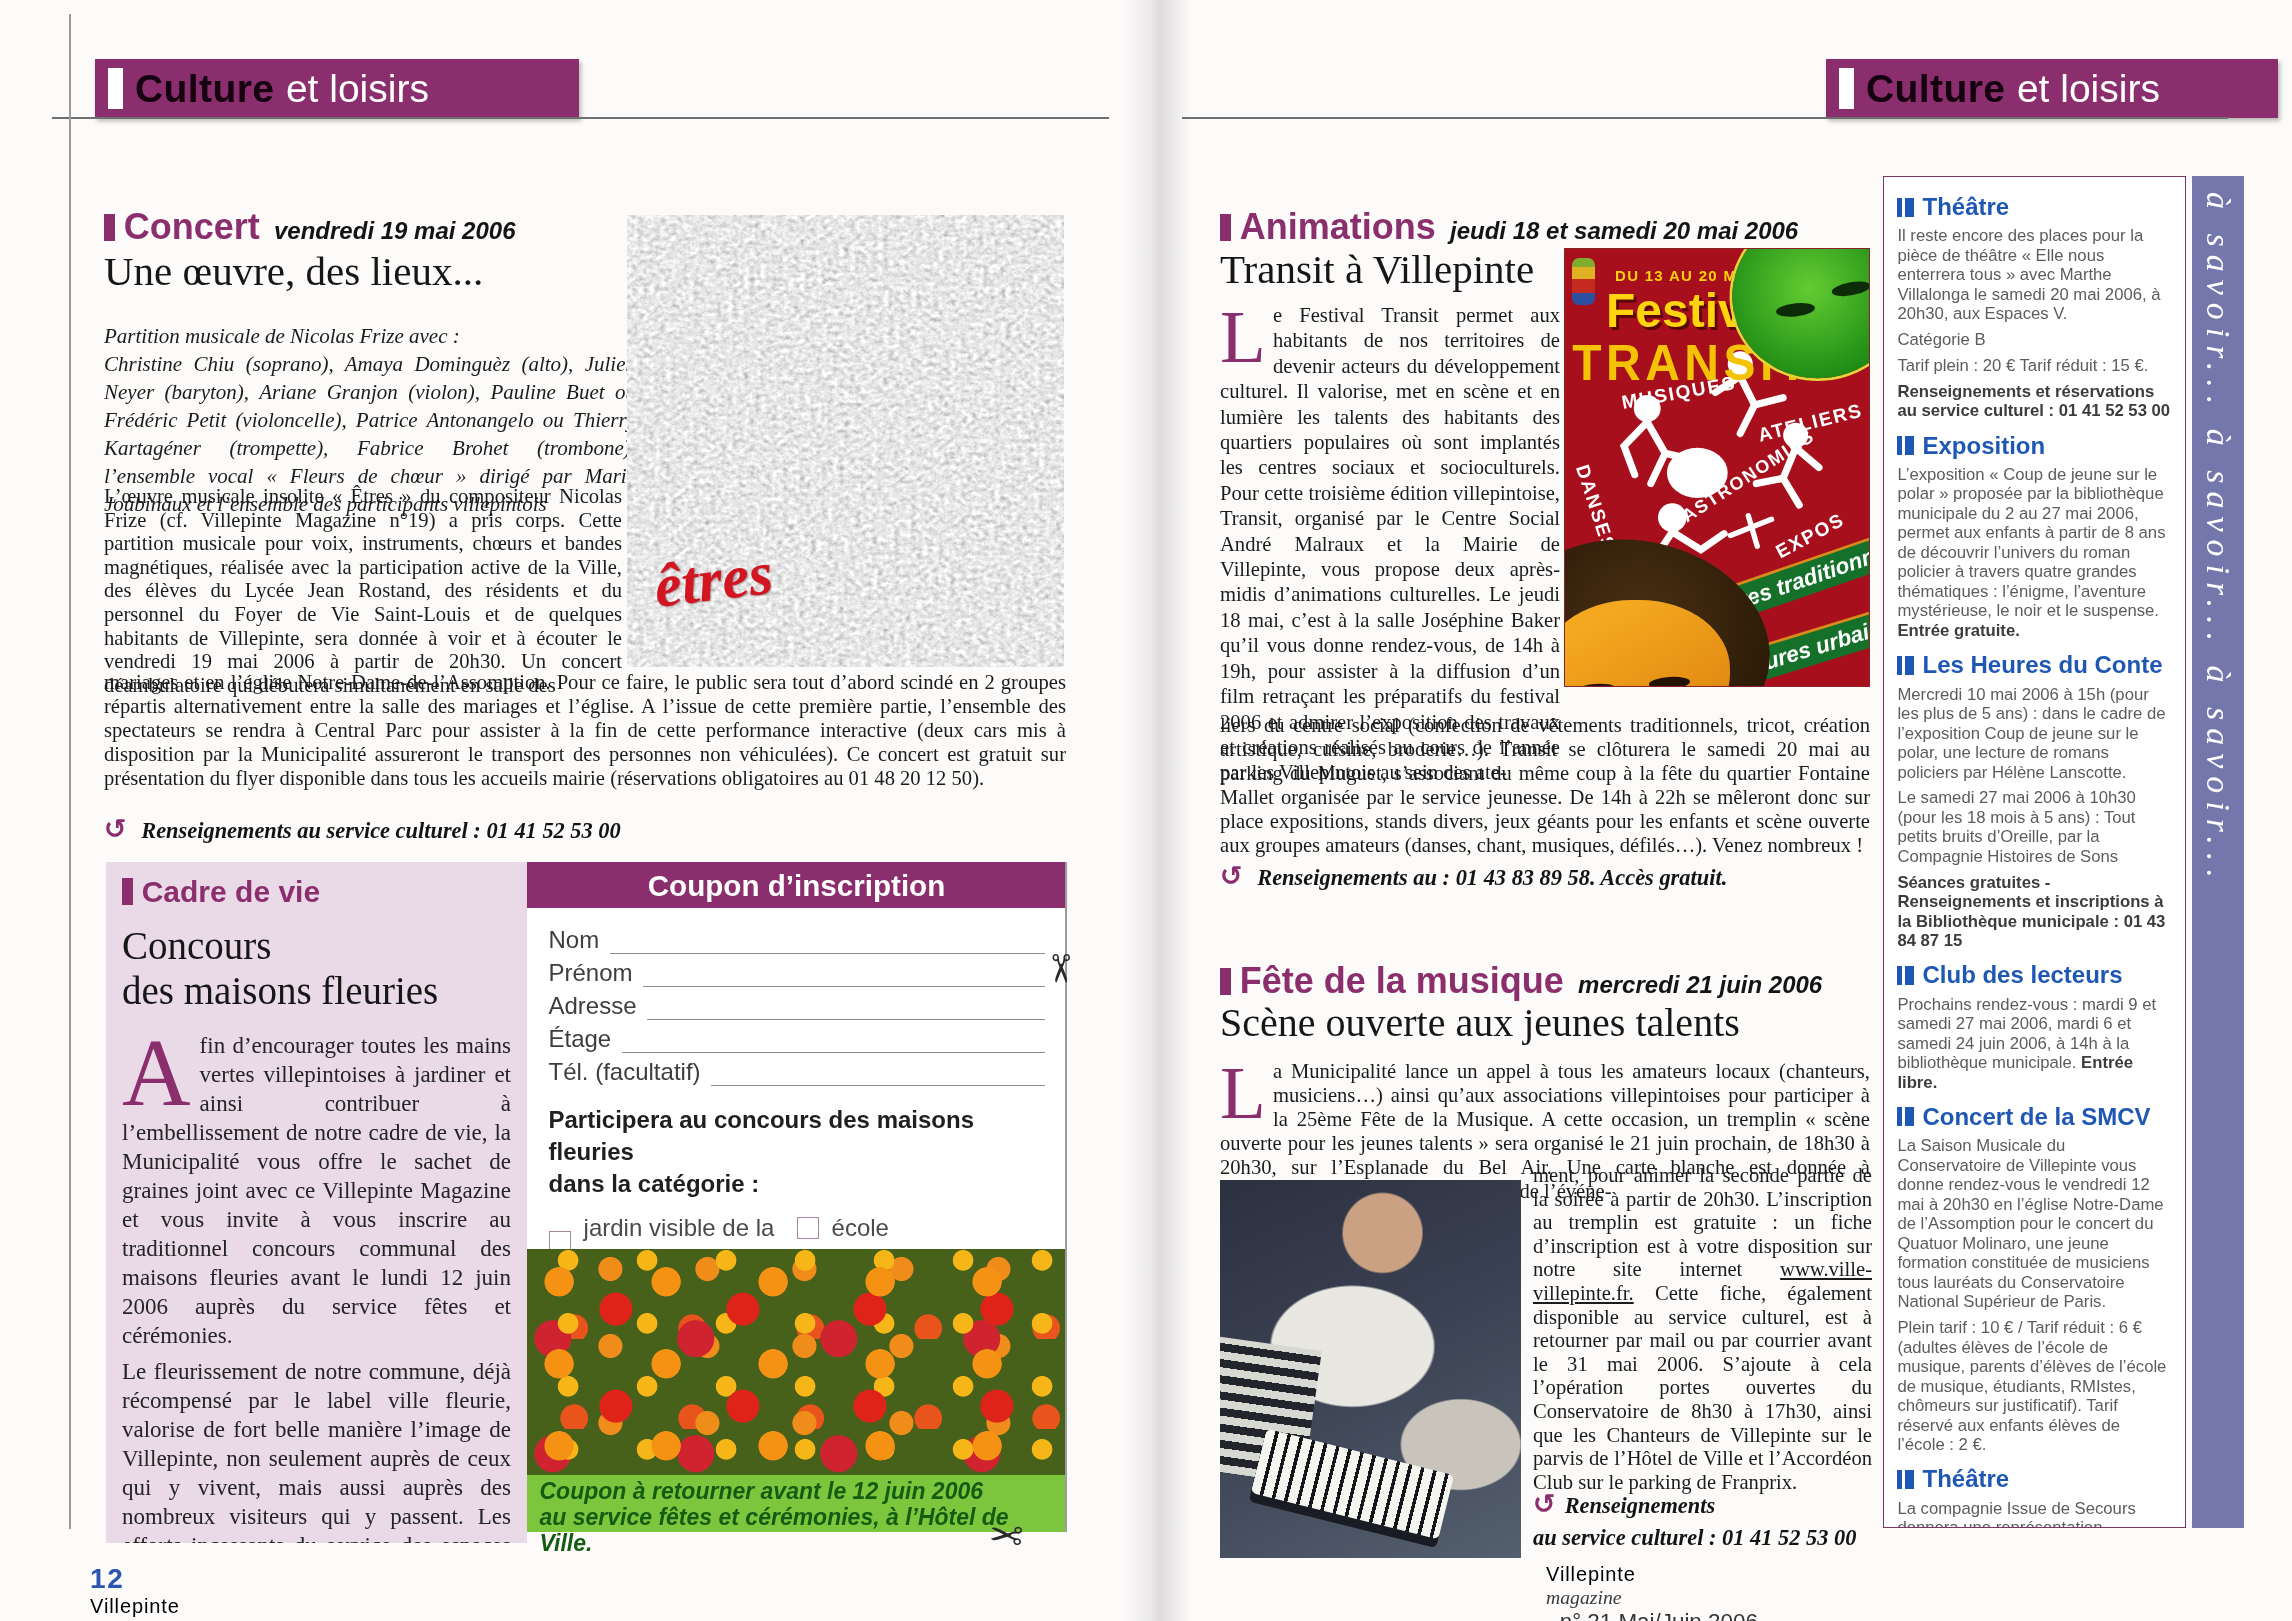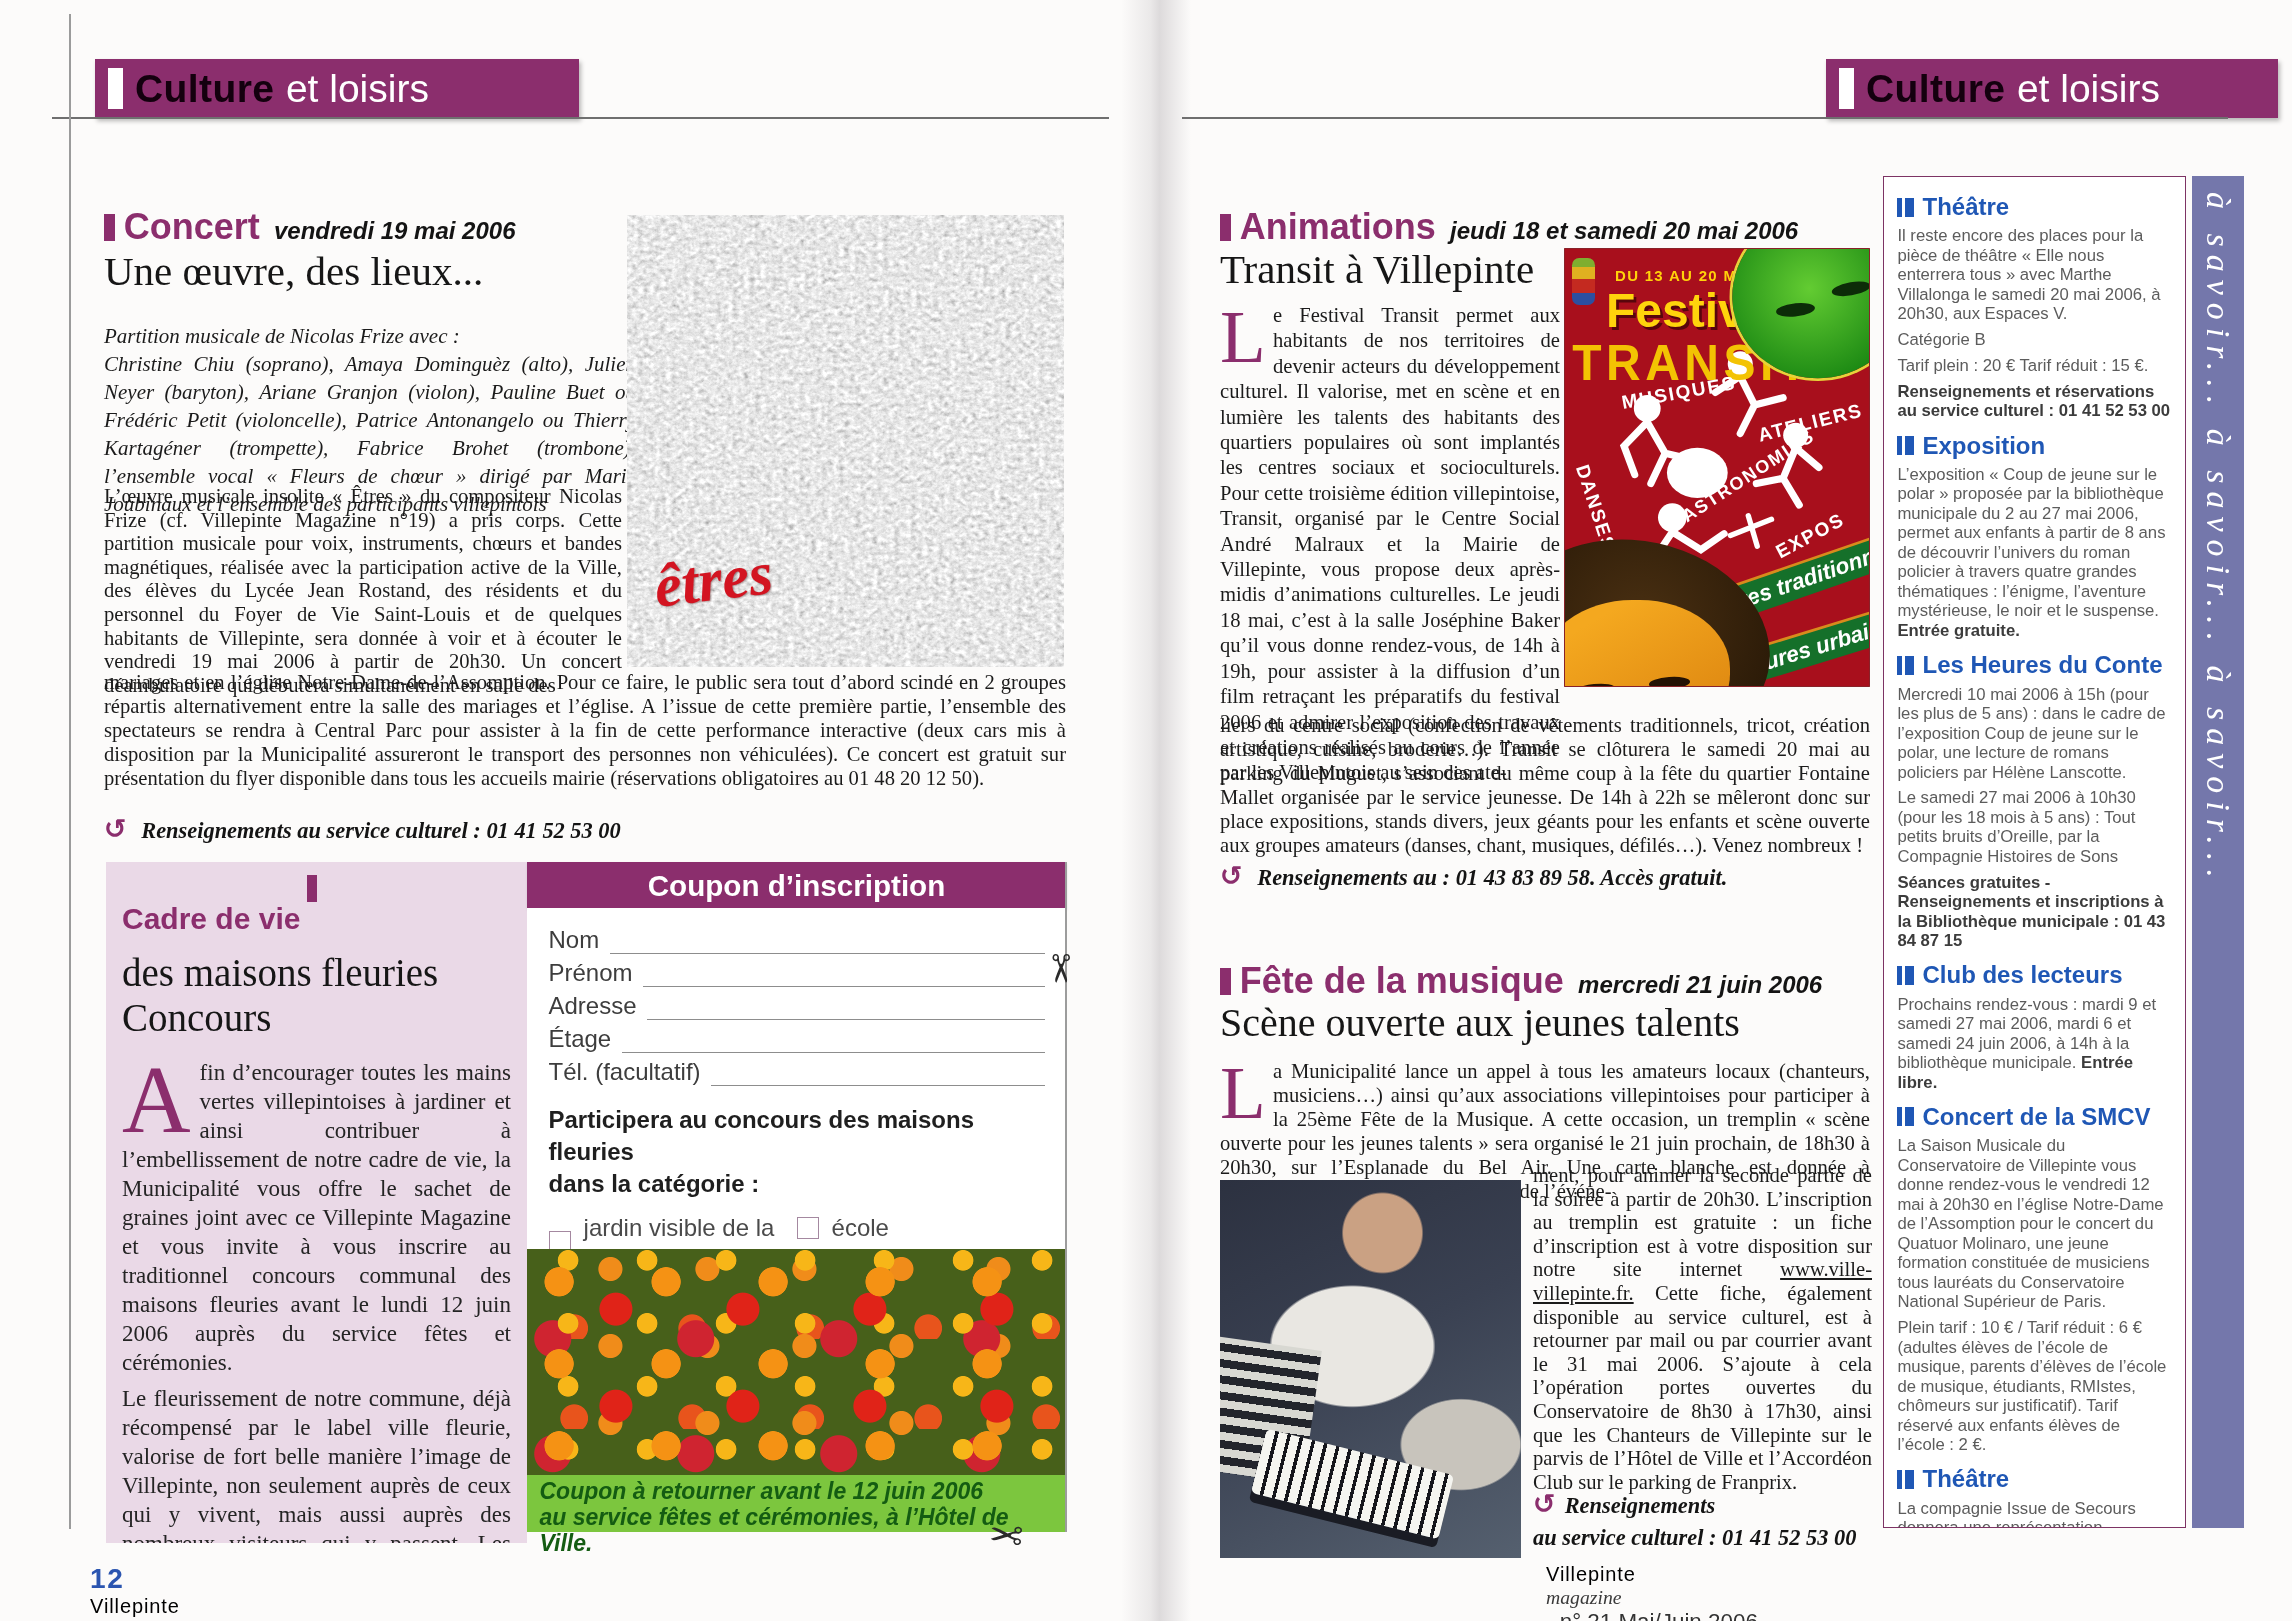--- a/index.html
+++ b/index.html
@@ -193,27 +193,27 @@
   </div>
 
   <div class="body-text concert-col">L’œuvre musicale insolite « Êtres » du compositeur Nicolas Frize (cf. Villepinte Magazine n°19) a pris corps. Cette partition musicale pour voix, instruments, chœurs et bandes magnétiques, réalisée avec la participation active de la Ville, des élèves du Lycée Jean Rostand, des résidents et du personnel du Foyer de Vie Saint-Louis et de quelques habitants de Villepinte, sera donnée à voir et à écouter le vendredi 19 mai 2006 à partir de 20h30. Un concert déambulatoire qui débutera simultanément en salle des</div>
   <div class="body-text concert-wide">mariages et en l’église Notre-Dame-de-l’Assomption. Pour ce faire, le public sera tout d’abord scindé en 2 groupes répartis alternativement entre la salle des mariages et l’église. A l’issue de cette première partie, l’ensemble des spectateurs se rendra à Central Parc pour assister à la fin de cette performance interactive (deux cars mis à disposition par la Municipalité assureront le transport des personnes non véhiculées). Ce concert est gratuit sur présentation du flyer disponible dans tous les accueils mairie (réservations obligatoires au 01 48 20 12 50).</div>
   <div class="contact concert-contact">
     <span class="arrow">↺</span>
     <span>Renseignements au service culturel : 01 41 52 53 00</span>
   </div>
 
   <div class="cadre-box">
-    <div class="sec-head" style="position:static;flex-direction:column;">
+    <div class="sec-head" style="position:static;">
       <span class="sec-bullet"></span>
       <span class="sec-name small">Cadre de vie</span>
     </div>
     <div class="cadre-title">
+      <div>Concours</div>
       <div>des maisons fleuries</div>
-      <div>Concours</div>
     </div>
     <p class="cadre-p"><span class="dropcap">A</span><span>fin d’encourager toutes les mains vertes villepintoises à jardiner et ainsi contribuer à l’embellissement de notre cadre de vie, la Municipalité vous offre le sachet de graines joint avec ce Villepinte Magazine et vous invite à vous inscrire au traditionnel concours communal des maisons fleuries avant le lundi 12 juin 2006 auprès du service fêtes et cérémonies.</span></p>
     <p class="cadre-p" style="margin-top:7.2px;">Le fleurissement de notre commune, déjà récompensé par le label ville fleurie, valorise de fort belle manière l’image de Villepinte, non seulement auprès de ceux qui y vivent, mais aussi auprès des nombreux visiteurs qui y passent. Les efforts incessants du service des espaces verts sont chaque année complétés par les vôtres. Vous êtes en effet de plus en plus nombreux à fleurir vos balcons, terrasses, façades et jardins, pour votre plaisir et celui de tous. Nous comptons donc sur votre participation.</p>
 
   </div>
 
   <div class="coupon-header">Coupon d’inscription</div>
   <div class="coupon-box">
     <div id="coupon-fields">
         <div class="field-row">

